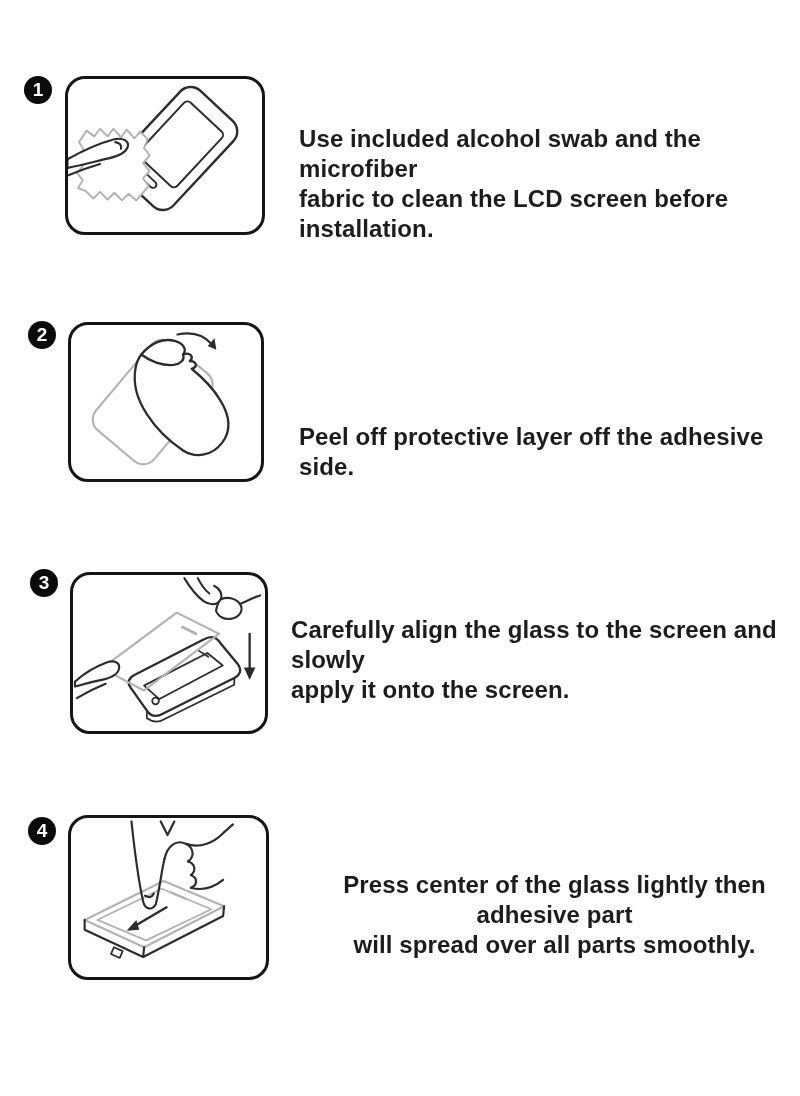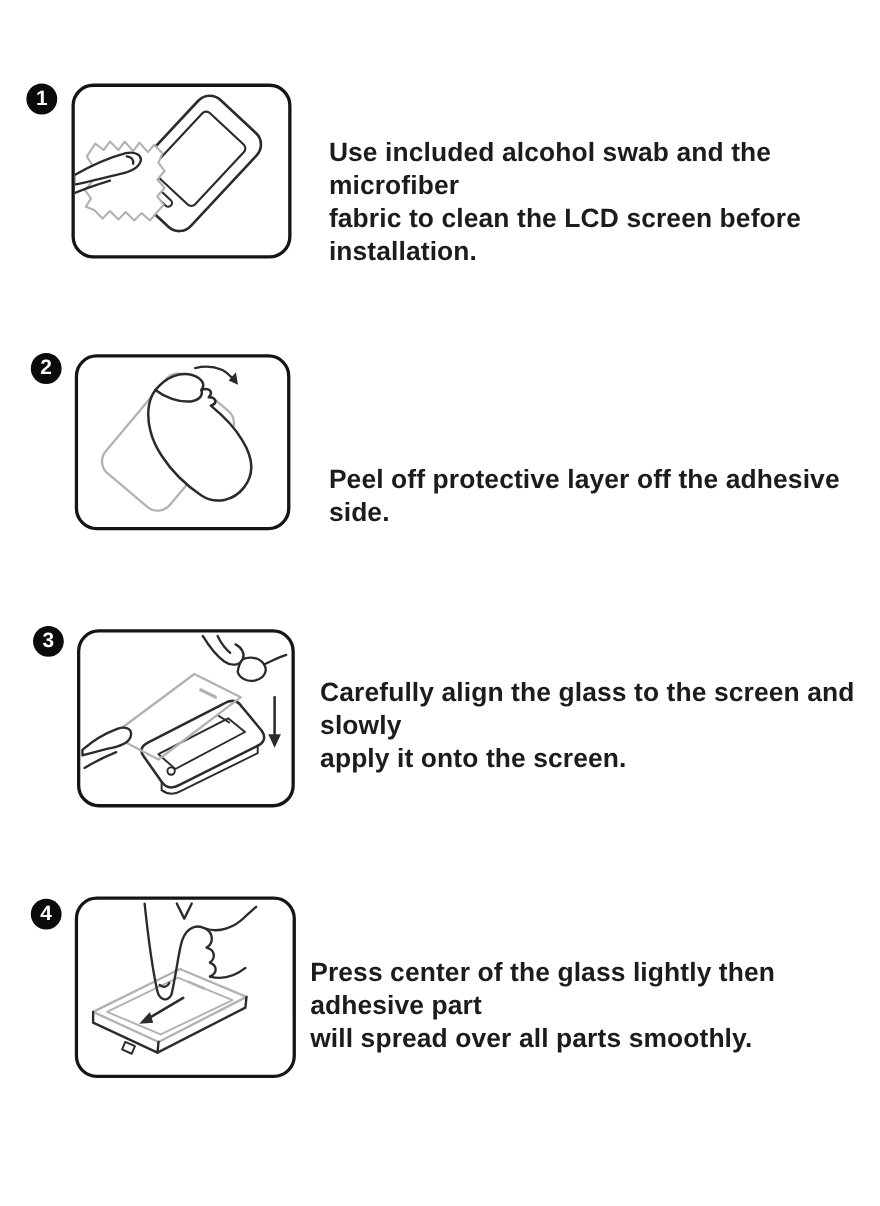--- a/index.html
+++ b/index.html
@@ -38,21 +38,21 @@
   .s2 .badge{left:28px;top:321px;}
   .s2 .illus-box{left:68px;top:322px;width:196px;height:160px;}
   .s2 .caption{left:299px;top:386px;margin-top:36px;}
   
   .s3 .badge{left:30px;top:569px;}
   .s3 .illus-box{left:70px;top:572px;width:198px;height:162px;}
   .s3 .caption{left:291px;top:615px;}
   
   .s4 .badge{left:28px;top:817px;}
   .s4 .illus-box{left:68px;top:815px;width:201px;height:165px;}
-  .s4 .caption{left:282px;top:870px;}
+  .s4 .caption{left:309px;top:870px;text-align:center;}
 
   .dark{stroke:#2b2b2b;}
   .lite{stroke:#b2b2b2;}
 </style>
 </head>
 <body>
 
 <div id="page">
 
   <div class="s1">

